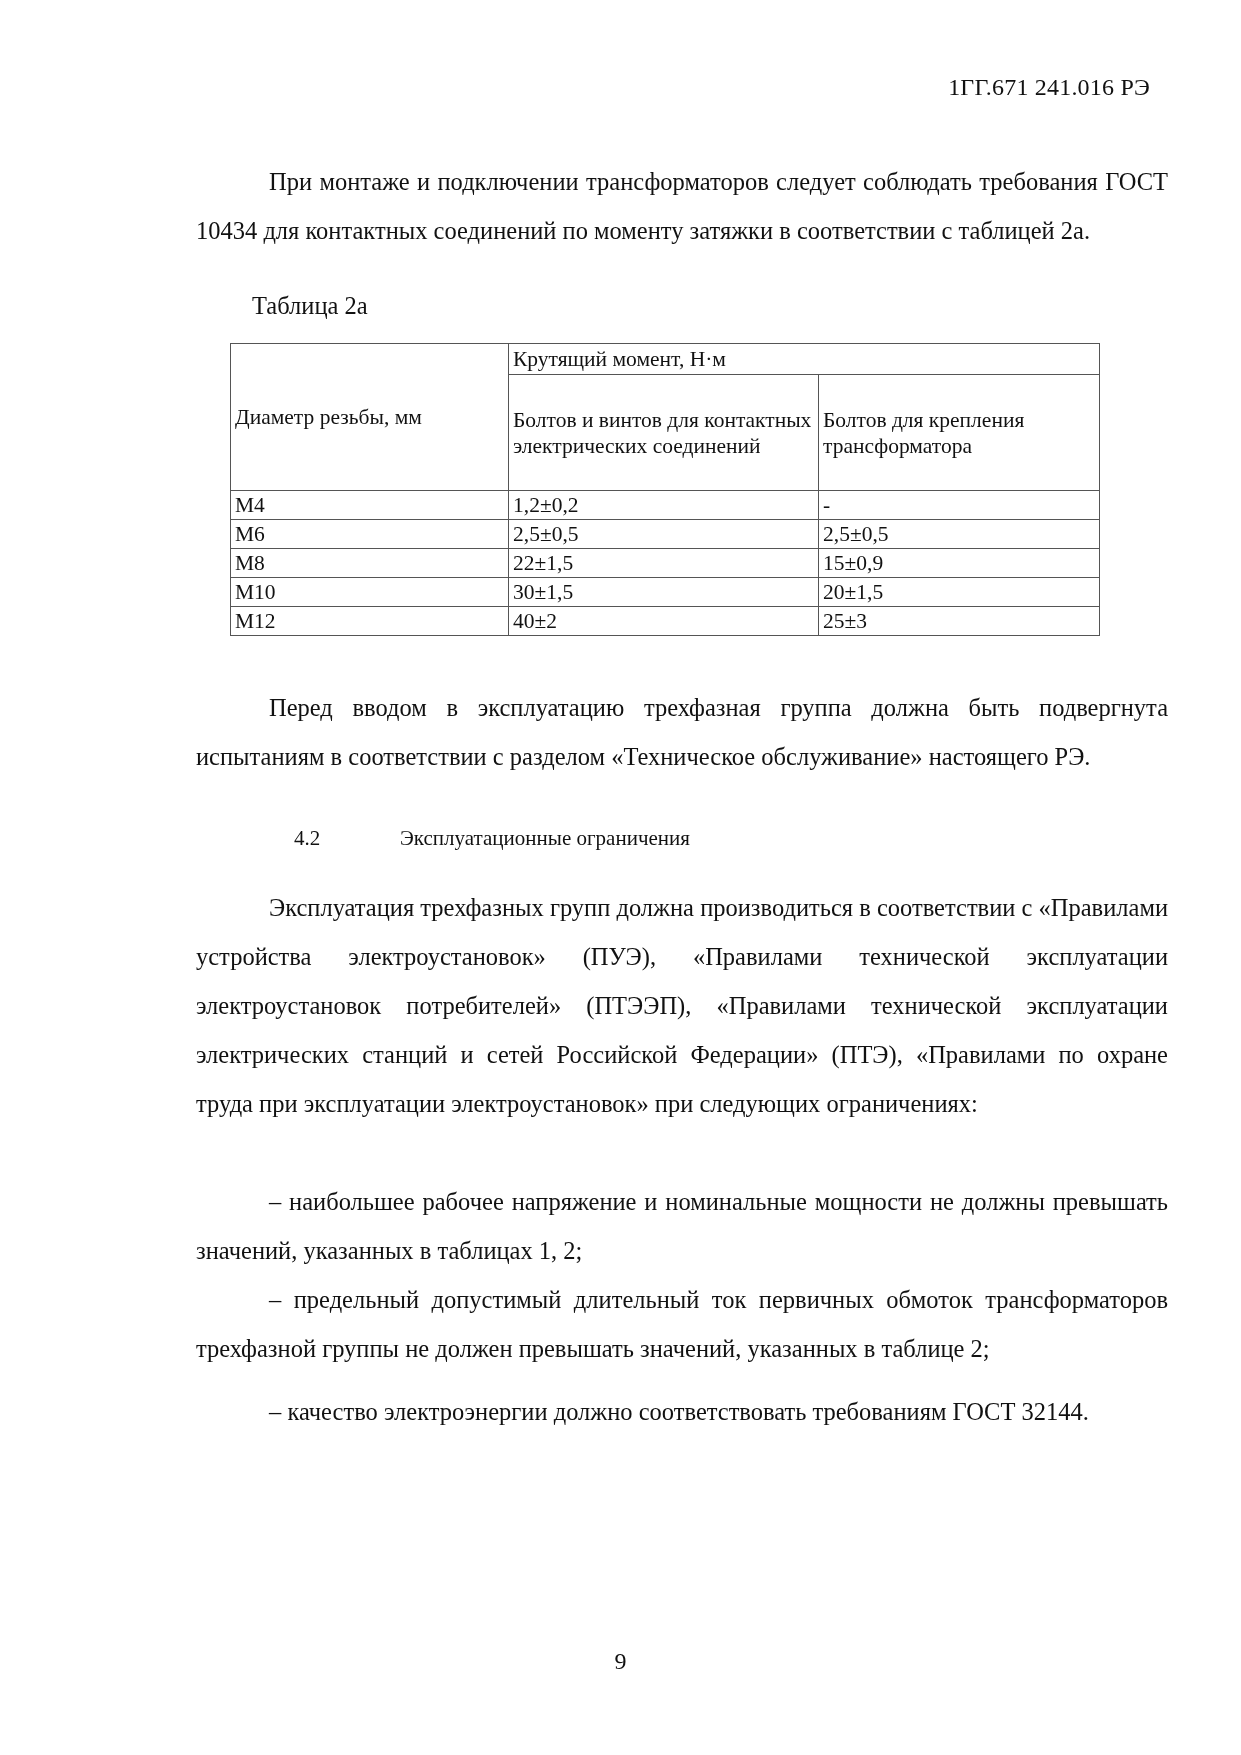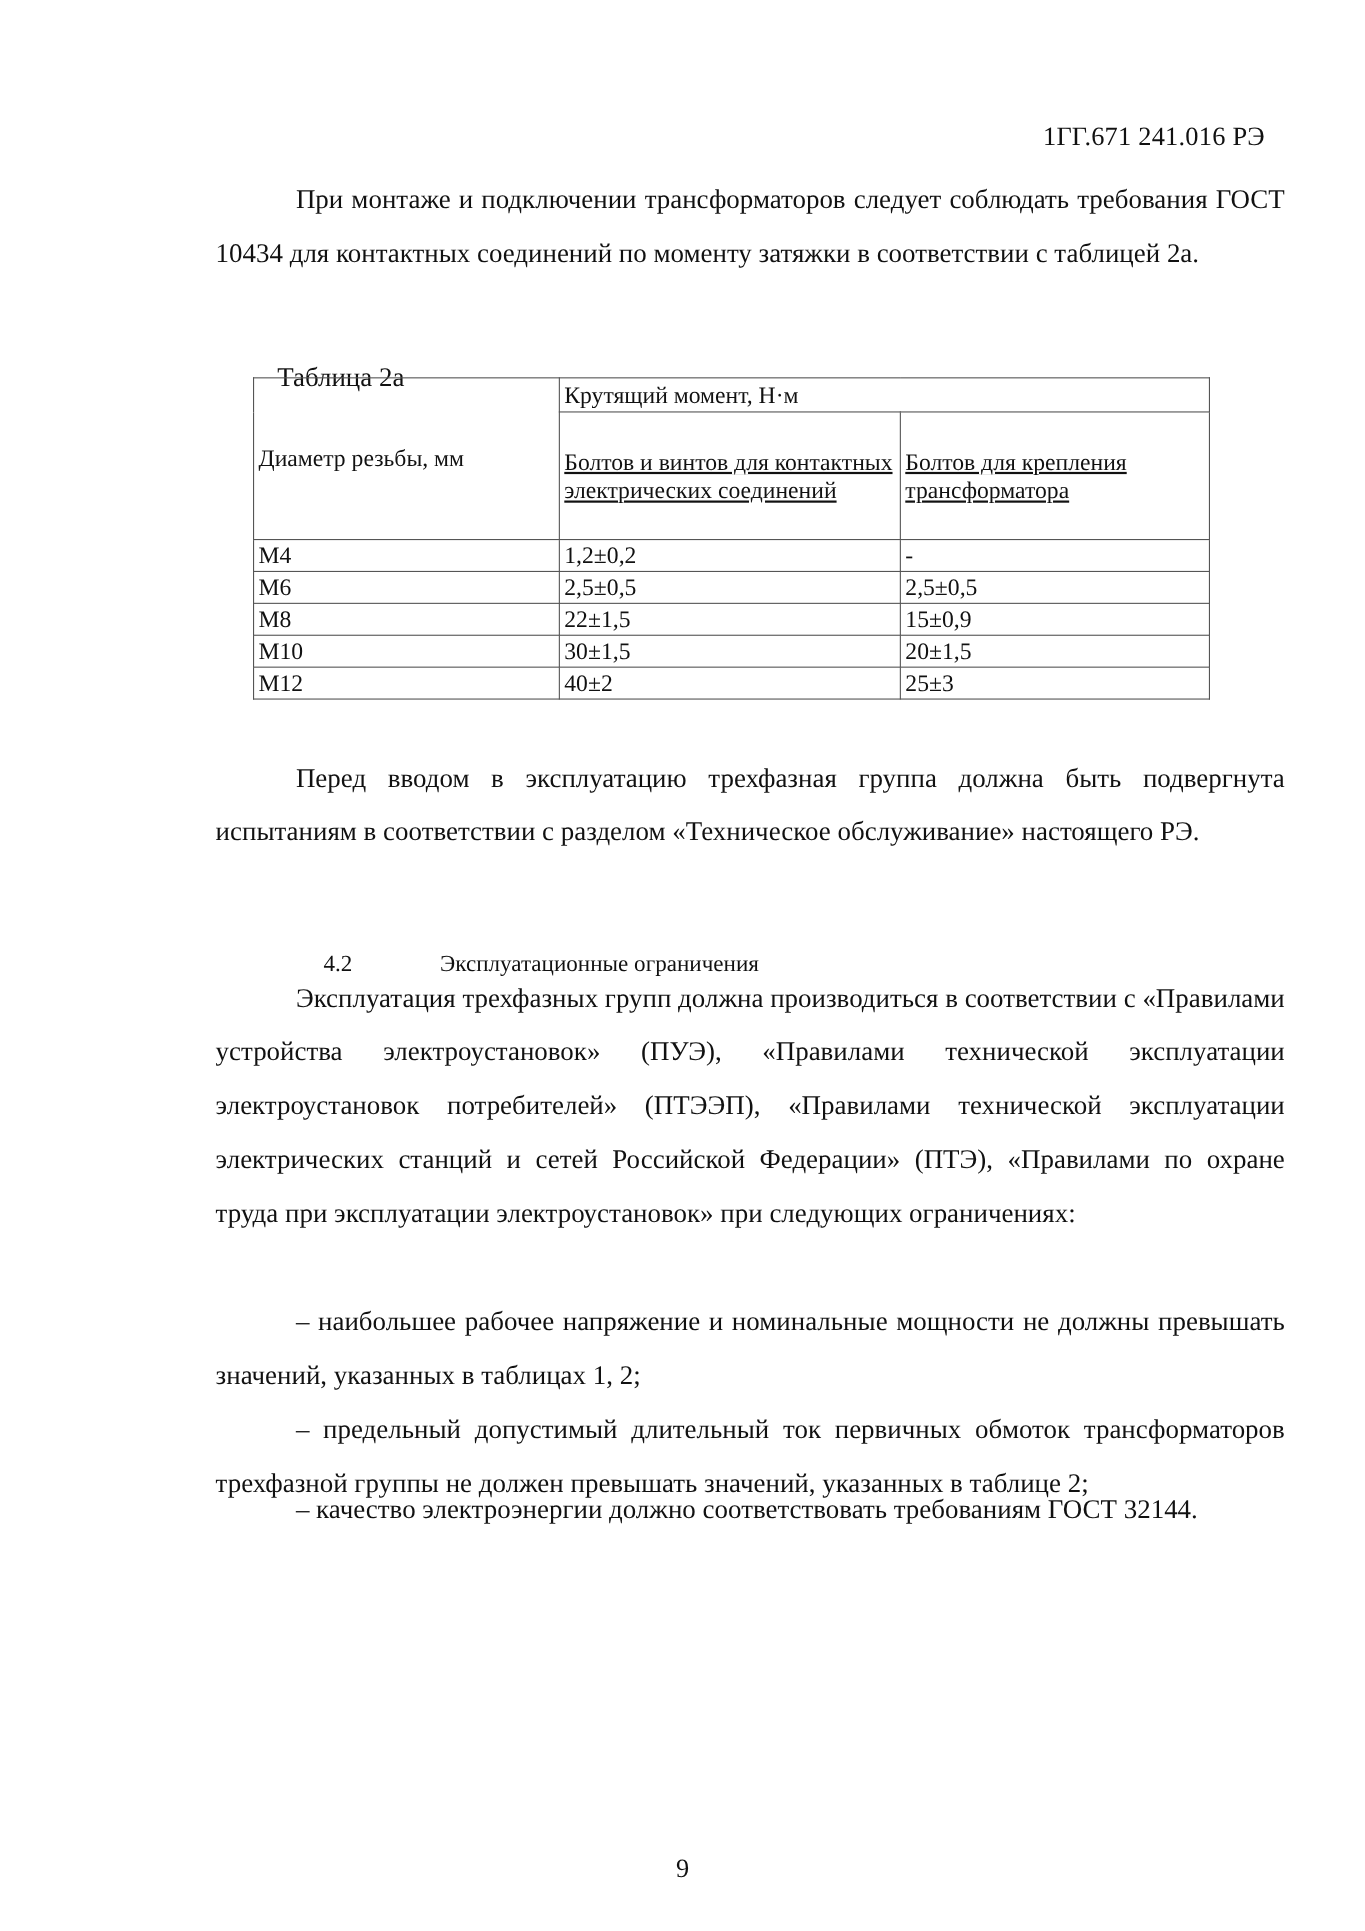--- a/index.html
+++ b/index.html
@@ -1,21 +1,21 @@
 <!DOCTYPE html>
 <html><head>
   <meta charset="utf-8">
   <style>
     html, body { margin: 0; padding: 0; background: #ffffff; }
     body {
       width: 1241px; height: 1755px; position: relative; overflow: hidden;
       font-family: "Liberation Serif", "DejaVu Serif", serif;
       color: #111111;
     }
-    .abs { position: absolute; margin-top: 38px; }
+    .abs { position: absolute; }
     .header-code {
       right: 91px; top: 74px; font-size: 24px; letter-spacing: 0.2px;
     }
     .para {
       left: 179px; width: 972px; font-size: 24.5px; line-height: 49px;
       text-align: justify; margin: 17px;
     }
     .para.indent { text-indent: 73px; }
     .caption { left: 252px; font-size: 24.5px; }
     .section { left: 294px; font-size: 21px; }
@@ -26,21 +26,21 @@
       table-layout: fixed;
     }
     table.t2a td, table.t2a th {
       border: 1.5px solid #555555; text-align: left; vertical-align: middle;
       font-weight: normal; padding: 0 4px;
     }
     table.t2a col.c1 { width: 278px; }
     table.t2a col.c2 { width: 310px; }
     table.t2a col.c3 { width: 281px; }
     table.t2a tr.r-top th { height: 30px; }
-    table.t2a tr.r-sub th { height: 115px; text-decoration: underline; }
+    table.t2a tr.r-sub th { height: 115px; }
     table.t2a tbody td { height: 28px; line-height: 26px; }
     .page-num { left: 0; width: 1241px; text-align: center; top: 1648px; font-size: 24px; }
   </style>
 </head>
 <body>
 
 <div class="abs header-code">1ГГ.671 241.016 РЭ</div>
 
 <p class="abs para indent" style="top:140px;">При монтаже и подключении трансформаторов следует соблюдать требования ГОСТ 10434 для контактных соединений по моменту затяжки в соответствии с таблицей 2а.</p>
 
@@ -94,15 +94,15 @@
 <p class="abs para indent" style="top:666px;">Перед вводом в эксплуатацию трехфазная группа должна быть подвергнута испытаниям в соответствии с разделом «Техническое обслуживание» настоящего РЭ.</p>
 
 <div class="abs section" style="top:826px;">
   <span class="num">4.2</span><span>Эксплуатационные ограничения</span>
 </div>
 
 <p class="abs para indent" style="top:866px;">Эксплуатация трехфазных групп должна производиться в соответствии с «Правилами устройства электроустановок» (ПУЭ), «Правилами технической эксплуатации электроустановок потребителей» (ПТЭЭП), «Правилами технической эксплуатации электрических станций и сетей Российской Федерации» (ПТЭ), «Правилами по охране труда при эксплуатации электроустановок» при следующих ограничениях:</p>
 
 <p class="abs para indent" style="top:1160px;">–  наибольшее рабочее напряжение и номинальные мощности не должны превышать значений, указанных в таблицах 1, 2;</p>
 <p class="abs para indent" style="top:1258px;">– предельный допустимый длительный ток первичных обмоток трансформаторов трехфазной группы не должен превышать значений, указанных в таблице 2;</p>
-<p class="abs para indent" style="top:1331px;font-family:Liberation Serif, serif;">– качество электроэнергии должно соответствовать требованиям ГОСТ 32144.</p>
+<p class="abs para indent" style="top:1370px;font-family:Liberation Serif, serif;">– качество электроэнергии должно соответствовать требованиям ГОСТ 32144.</p>
 
 <div class="abs page-num">9</div>
 
 </body></html>

